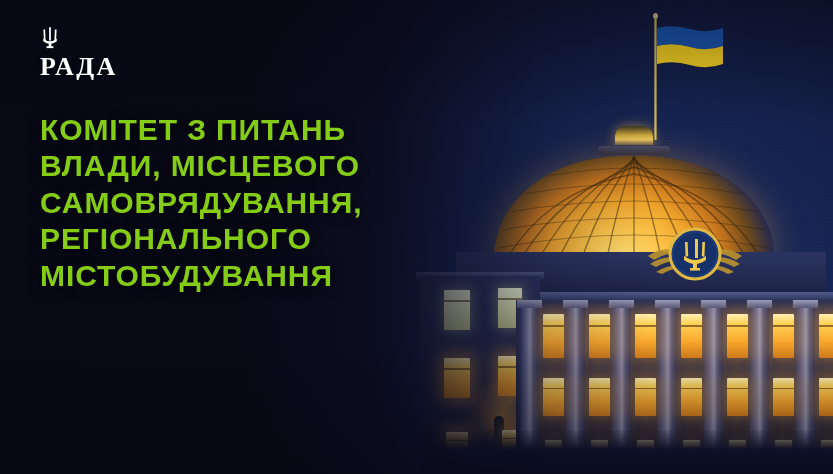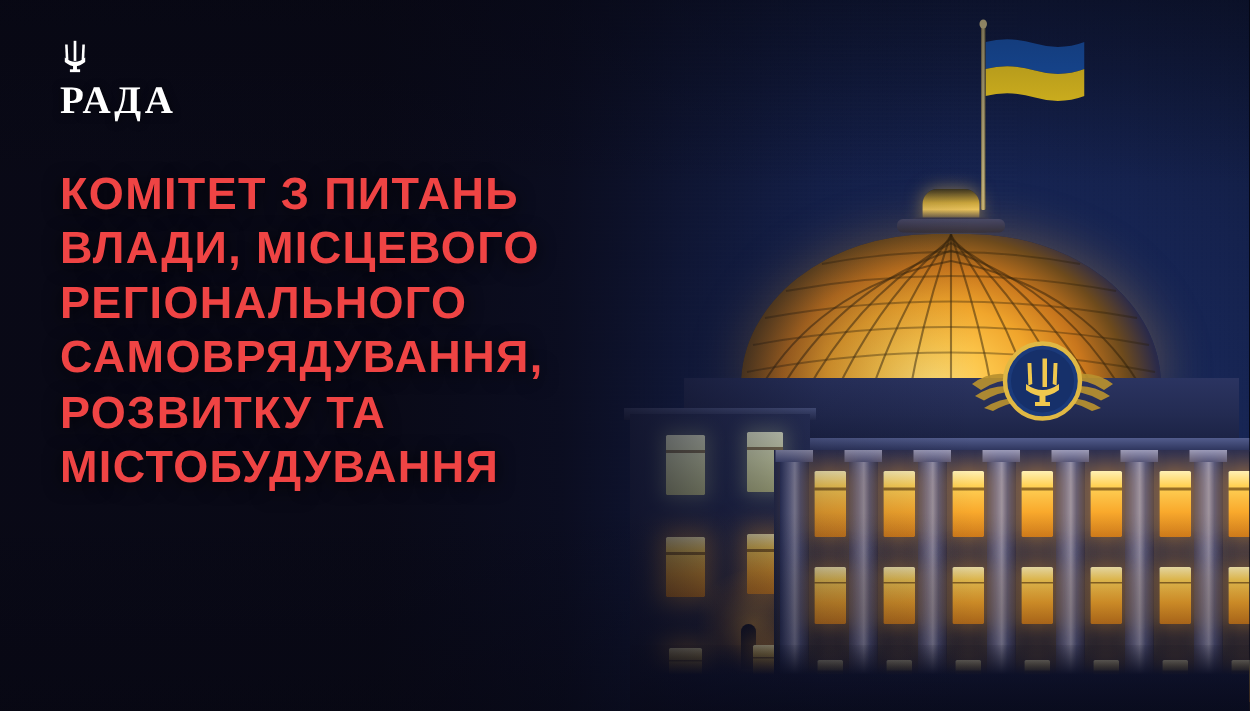--- a/index.html
+++ b/index.html
@@ -295,21 +295,21 @@
     line-height: 1;
     text-shadow: 0 1px 6px rgba(0,0,0,.65);
   }
 
   .headline {
     position: absolute;
     left: 40px;
     top: 112px;
     width: 560px;
     margin: 0;
-    color: #ef4444;
+    color: #84cc16;
     font-size: 30px;
     font-weight: 700;
     line-height: 1.215;
     letter-spacing: .9px;
     text-transform: uppercase;
     text-shadow: 0 2px 12px rgba(0,0,0,.75);
   }
   .headline .ln { display: block; white-space: nowrap; }
 </style>
 </head>
@@ -455,20 +455,19 @@
             <path d="M6.6 20.2 h6.8 v1.9 h-6.8 z"></path>
           </g>
         </svg>
       </span>
       <span class="brand-text">РАДА</span>
     </div>
 
     <h1 class="headline">
       <span class="ln">КОМІТЕТ З ПИТАНЬ</span>
       <span class="ln">ВЛАДИ, МІСЦЕВОГО</span>
+      <span class="ln">САМОВРЯДУВАННЯ,</span>
       <span class="ln">РЕГІОНАЛЬНОГО</span>
-      <span class="ln">САМОВРЯДУВАННЯ,</span>
-      <span class="ln">РОЗВИТКУ ТА</span>
       <span class="ln">МІСТОБУДУВАННЯ</span>
     </h1>
 
   </div>
 </div>
 
 </body></html>

